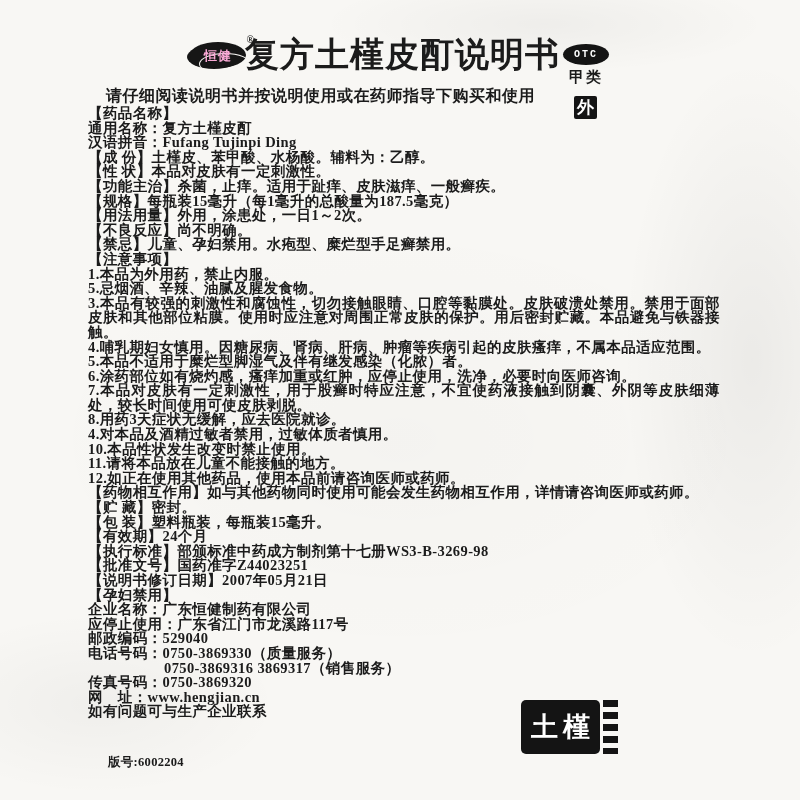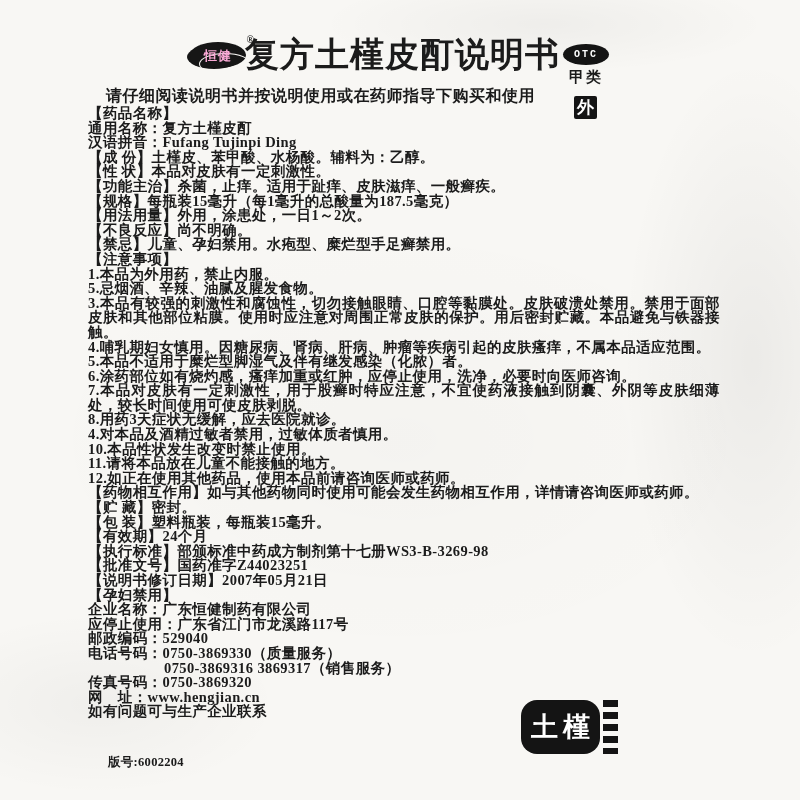--- a/index.html
+++ b/index.html
@@ -66,21 +66,21 @@
     letter-spacing:0.4px;text-align:justify;text-justify:inter-ideograph;
   }
   .content p.indent{padding-left:76px;}
   .version{
     position:absolute;left:92px;top:738px;margin:16px;
     font-size:12.5px;font-weight:bold;letter-spacing:0.3px;
   }
   
   .trademark{position:absolute;left:521px;top:700px;display:flex;align-items:stretch;height:54px;}
   .tm-box{
-    width:74px;background:#141414;border-radius:16px;
+    width:74px;background:#141414;border-radius:5px;
     display:flex;align-items:center;justify-content:center;
     color:#ffffff;font-size:27px;font-weight:bold;letter-spacing:5px;padding-left:5px;font-family:Liberation Serif, serif;
   }
   .tm-teeth{
     width:15px;margin-left:3px;
     background:repeating-linear-gradient(180deg,#141414 0 7px,transparent 7px 12px);
   }
 </style>
 </head>
 <body>

